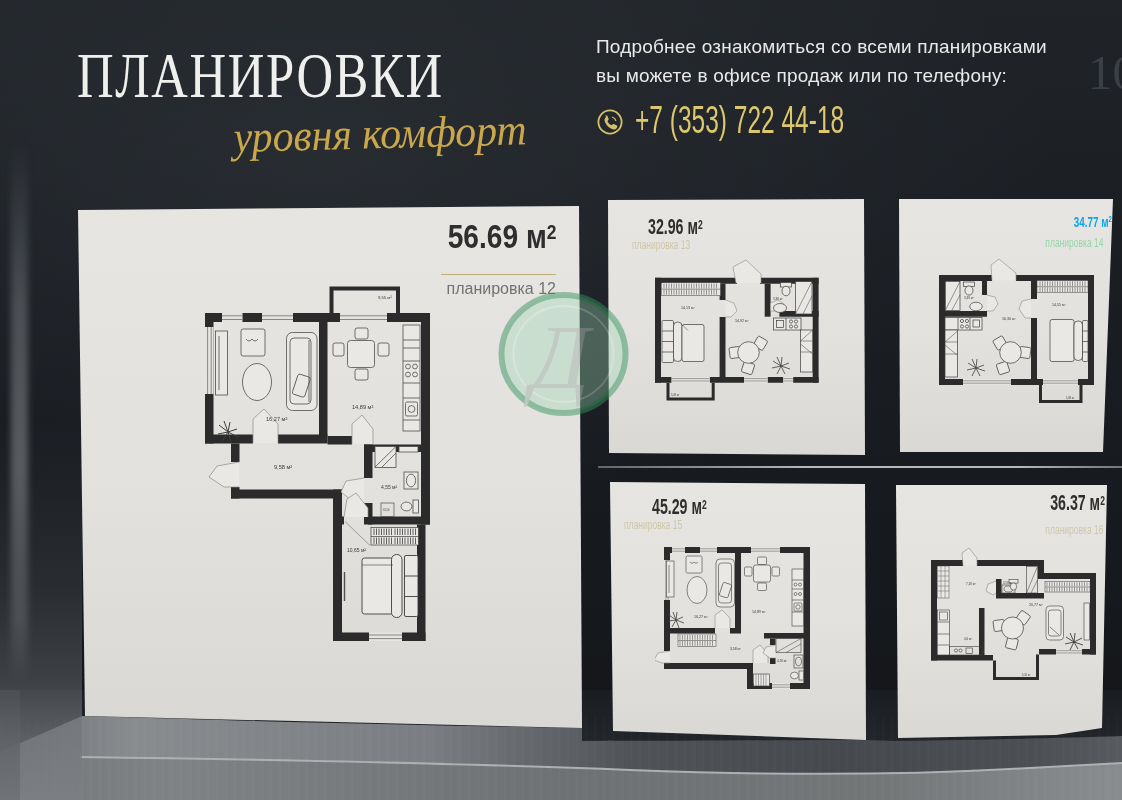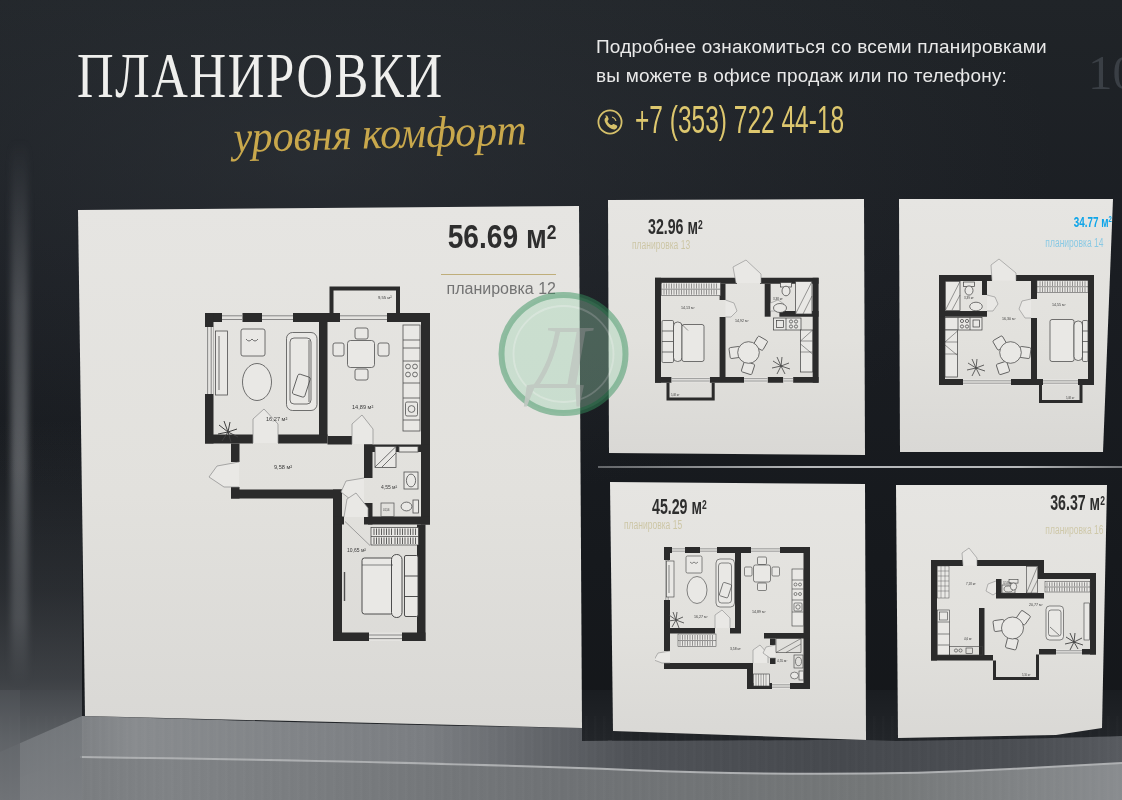--- a/index.html
+++ b/index.html
@@ -86,21 +86,21 @@
 <div class="abs" style="left:441px;top:280px;width:115px;text-align:right;color:#737373;font-size:16px;">планировка 12</div>
 
 <div class="card" style="left:608px;top:199px;width:257px;height:256px;
   clip-path:polygon(0px 1px, 256px 0px, 257px 256px, 1px 254px);"></div>
 <div class="abs" style="left:648px;top:215px;width:200px;color:#2e2e2e;font-size:21.5px;font-weight:bold;"><span style="display:inline-block;transform:scaleX(0.66);transform-origin:left center;">32.96 м<sup style="font-size:0.6em;vertical-align:5px;">2</sup></span></div>
 <div class="abs" style="left:624px;top:238px;width:200px;color:#b0a35e;opacity:0.45;font-size:12.5px;margin-left:8px;"><span style="display:inline-block;transform:scaleX(0.68);transform-origin:left center;">планировка 13</span></div>
 
 <div class="card" style="left:899px;top:199px;width:214px;height:253px;
   clip-path:polygon(0px 0px, 214px 0px, 204px 253px, 1px 253px);"></div>
 <div class="abs" style="left:912px;top:213px;width:200px;text-align:right;color:#0ea5e9;font-size:15px;font-weight:bold;"><span style="display:inline-block;transform:scaleX(0.66);transform-origin:right center;">34.77 м<sup style="font-size:0.6em;vertical-align:5px;">2</sup></span></div>
-<div class="abs" style="left:904px;top:236px;width:200px;text-align:right;color:#0ea5e9;opacity:0.42;font-size:12.5px;"><span style="display:inline-block;transform:scaleX(0.68);transform-origin:right center;">планировка 14</span></div>
+<div class="abs" style="left:904px;top:236px;width:200px;text-align:right;color:#22c55e;opacity:0.42;font-size:12.5px;"><span style="display:inline-block;transform:scaleX(0.68);transform-origin:right center;">планировка 14</span></div>
 
 <div class="card" style="left:610px;top:482px;width:256px;height:258px;
   clip-path:polygon(0px 0px, 255px 2px, 256px 258px, 3px 249px);"></div>
 <div class="abs" style="left:624px;top:495px;width:200px;color:#2e2e2e;font-size:21.5px;font-weight:bold;margin-left:28px;"><span style="display:inline-block;transform:scaleX(0.66);transform-origin:left center;">45.29 м<sup style="font-size:0.6em;vertical-align:5px;">2</sup></span></div>
 <div class="abs" style="left:624px;top:518px;width:200px;color:#b0a35e;opacity:0.45;font-size:12.5px;"><span style="display:inline-block;transform:scaleX(0.68);transform-origin:left center;">планировка 15</span></div>
 
 <div class="card" style="left:896px;top:485px;width:212px;height:256px;
   clip-path:polygon(0px 0px, 211px 0px, 206px 243px, 160px 250px, 2px 253px);"></div>
 <div class="abs" style="left:905px;top:491px;width:200px;text-align:right;color:#2e2e2e;font-size:21.5px;font-weight:bold;"><span style="display:inline-block;transform:scaleX(0.66);transform-origin:right center;">36.37 м<sup style="font-size:0.6em;vertical-align:5px;">2</sup></span></div>
 <div class="abs" style="left:904px;top:516px;width:200px;text-align:right;color:#b0a35e;opacity:0.42;font-size:12.5px;margin-top:7px;"><span style="display:inline-block;transform:scaleX(0.68);transform-origin:right center;">планировка 16</span></div>

